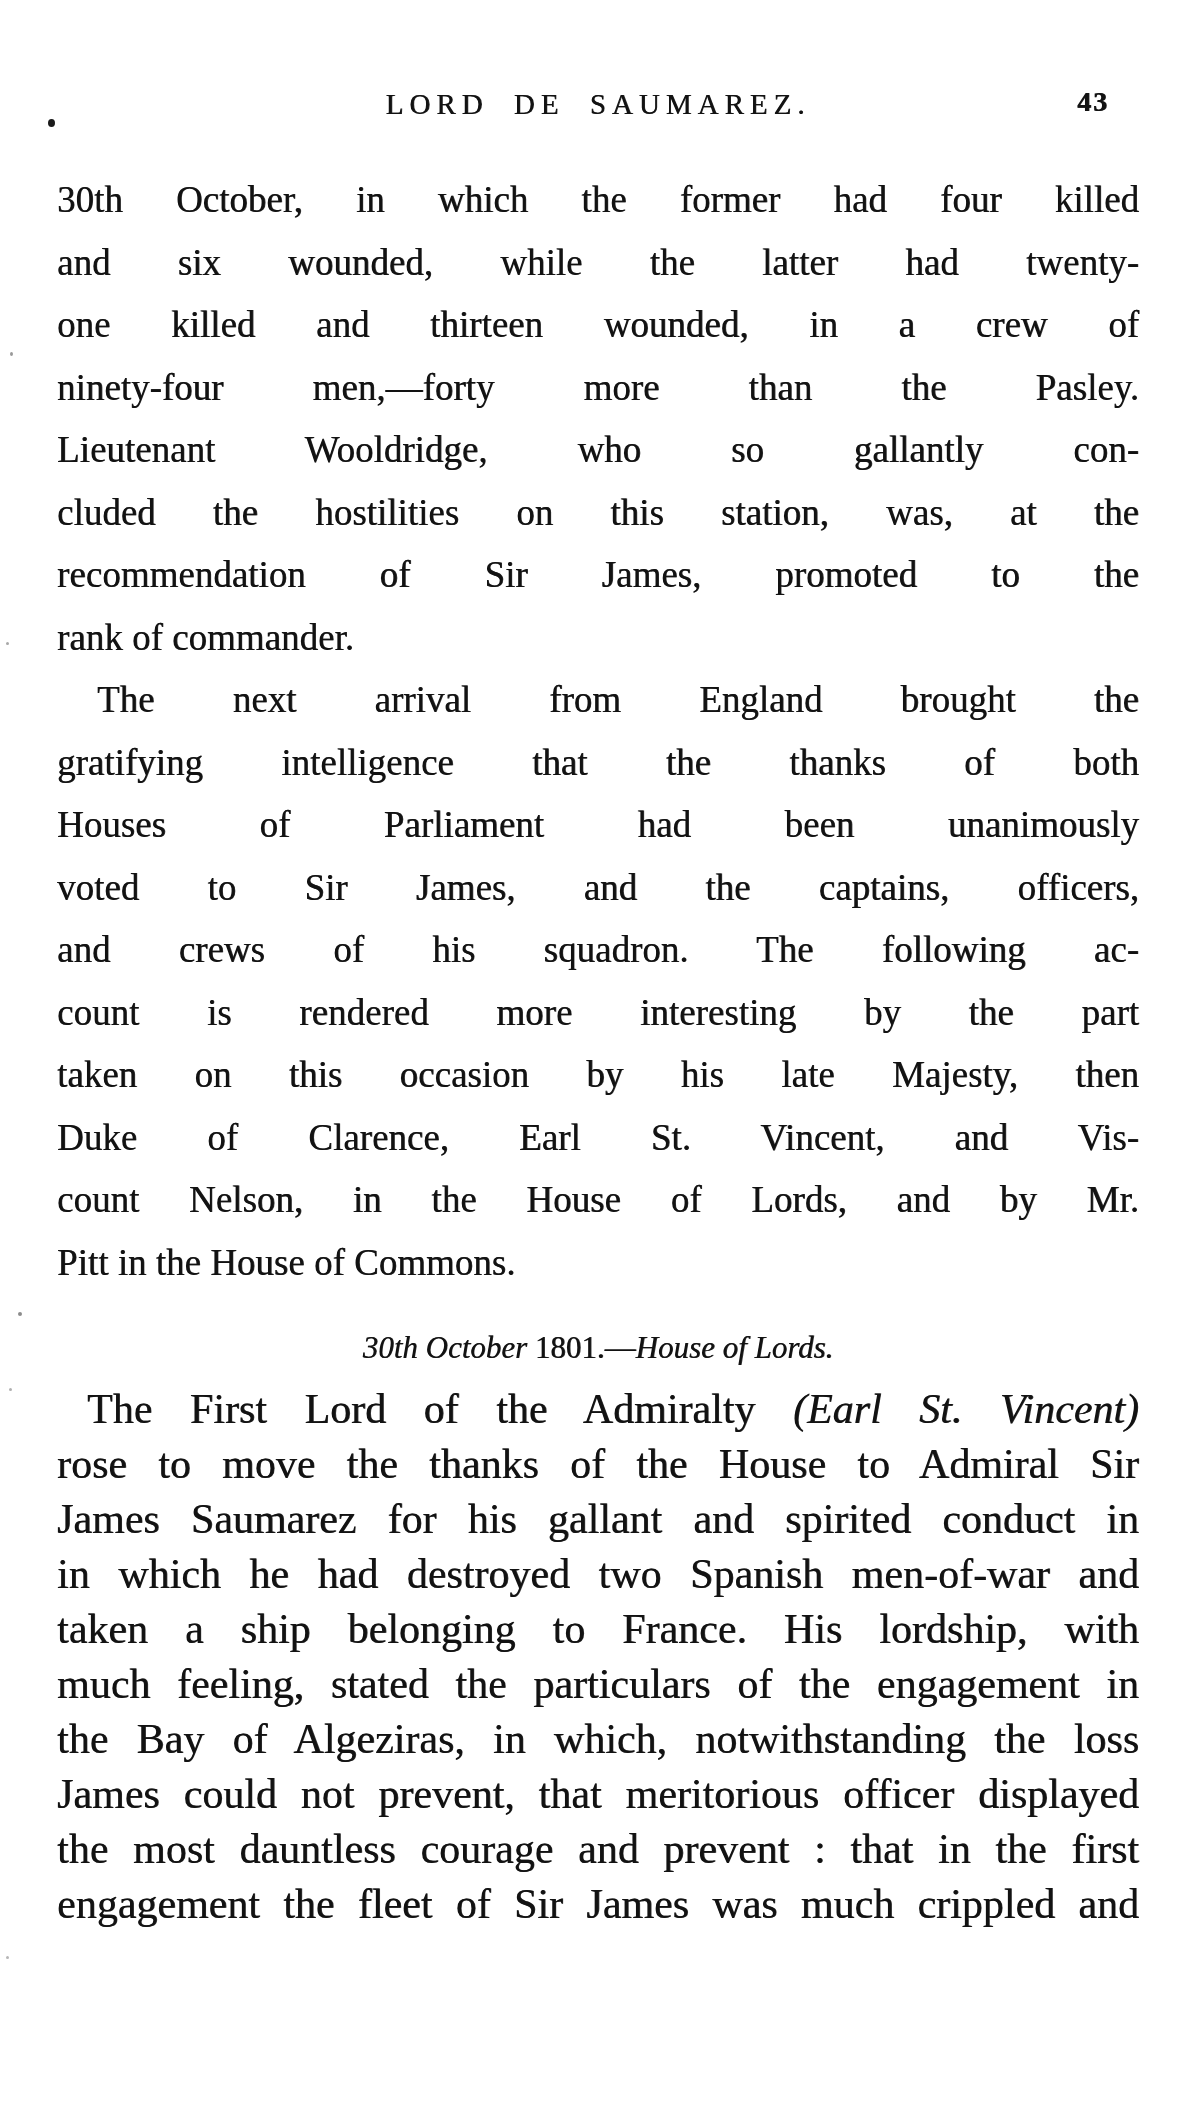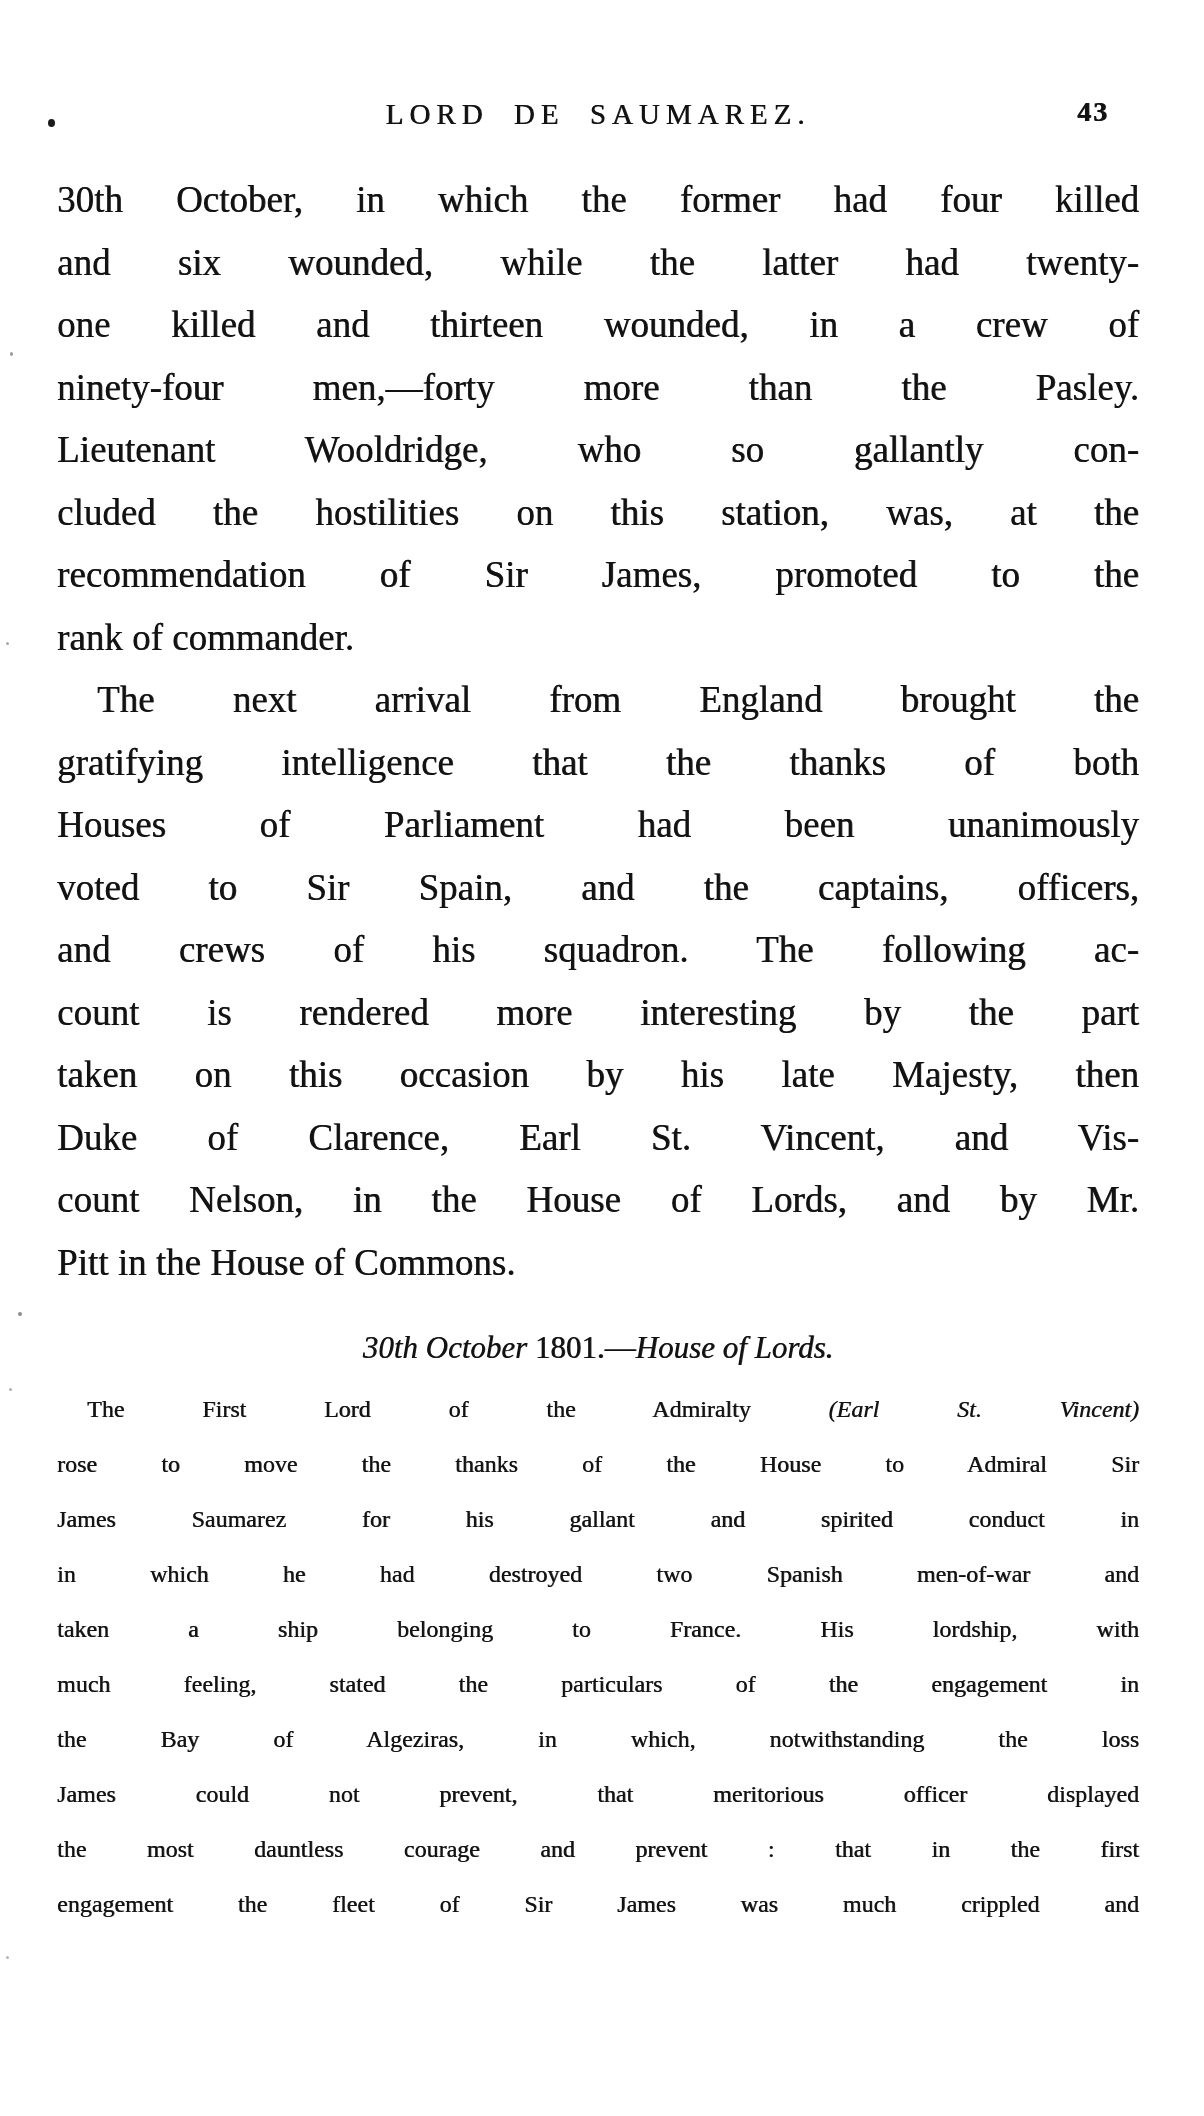--- a/index.html
+++ b/index.html
@@ -13,21 +13,21 @@
     overflow: hidden;
   }
   .page {
     position: absolute;
     inset: 0;
     background: #ffffff;
   }
   
   .running-header {
     position: absolute;
-    top: 98px;
+    top: 88px;
     left: 57px;
     width: 1082px;
     height: 48px;
   }
   .running-title {
     position: absolute;
     left: 0; right: 0;
     text-align: center;
     font-size: 29px;
     letter-spacing: 6px;
@@ -51,21 +51,21 @@
     top: 169px;
     left: 57px;
     width: 1082px;
   }
   .para-large .line {
     font-size: 37px;
     line-height: 62.5px;
     height: 62.5px;
   }
   .para-small .line {
-    font-size: 24px;
+    font-size: 42px;
     line-height: 55px;
     height: 55px;
   }
   .line {
     text-align: justify;
     text-align-last: justify;
     text-justify: inter-word;
     white-space: nowrap;
     text-shadow: 0.6px 0.3px 0 rgba(10,10,10,0.8);
   }
@@ -126,21 +126,21 @@
       <div class="line">Lieutenant Wooldridge, who so gallantly con-</div>
       <div class="line">cluded the hostilities on this station, was, at the</div>
       <div class="line">recommendation of Sir James, promoted to the</div>
       <div class="line last">rank of commander.</div>
     </div>
 
     <div class="para-large">
       <div class="line indent-1">The next arrival from England brought the</div>
       <div class="line">gratifying intelligence that the thanks of both</div>
       <div class="line">Houses of Parliament had been unanimously</div>
-      <div class="line">voted to Sir Spain, and the captains, officers,</div>
+      <div class="line">voted to Sir James, and the captains, officers,</div>
       <div class="line">and crews of his squadron.  The following ac-</div>
       <div class="line">count is rendered more interesting by the part</div>
       <div class="line">taken on this occasion by his late Majesty, then</div>
       <div class="line">Duke of Clarence, Earl St. Vincent, and Vis-</div>
       <div class="line">count Nelson, in the House of Lords, and by Mr.</div>
       <div class="line last">Pitt in the House of Commons.</div>
     </div>
 
     <div class="section-heading">
       <span class="it">30th October </span><span>1801.—</span><span class="it">House of Lords.</span>

